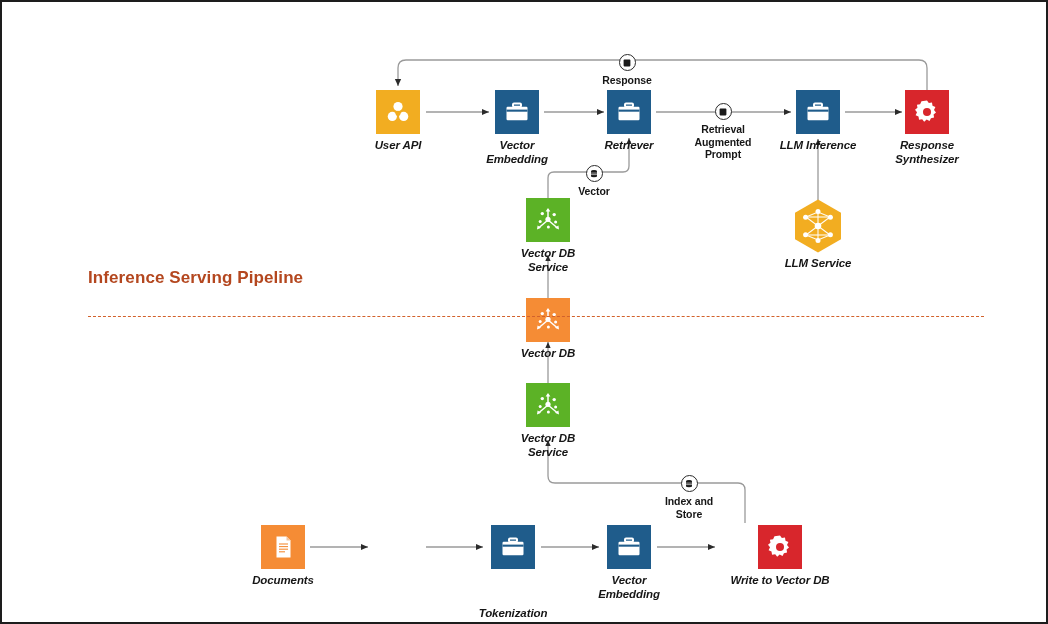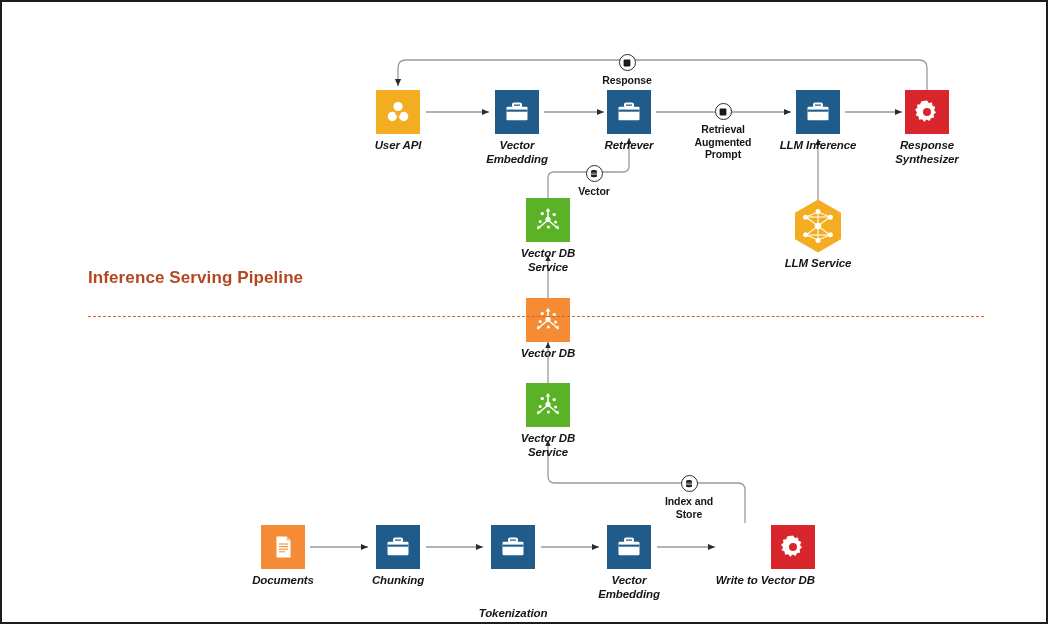--- a/index.html
+++ b/index.html
@@ -322,30 +322,20 @@
           <path d="M10 11 h9"></path>
             <path d="M10 13.6 h9"></path>
             <path d="M10 16.2 h9"></path>
             <path d="M10 18.8 h6"></path>
         </g>
       </svg>
     </div>
     <div class="caption">Documents</div>
   </div>
 
-  <div class="node" style="left:396px;top:523px;">
-    <div class="tile blue">
-      <svg width="30" height="30" viewBox="0 0 30 30">
-        <rect x="11" y="6.5" width="8" height="3.2" rx="1" fill="none" stroke="#ffffff" stroke-width="2"></rect>
-        <rect x="4.5" y="9.8" width="21" height="13.5" rx="1.2" fill="#ffffff"></rect>
-        <rect x="4.5" y="12.6" width="21" height="2.1" fill="#1f5c8b"></rect>
-      </svg>
-    </div>
-    <div class="caption">Chunking</div>
-  </div>
 
   <div class="node" style="left:511px;top:523px;gap:33px;">
     <div class="tile blue">
       <svg width="30" height="30" viewBox="0 0 30 30">
         <rect x="11" y="6.5" width="8" height="3.2" rx="1" fill="none" stroke="#ffffff" stroke-width="2"></rect>
         <rect x="4.5" y="9.8" width="21" height="13.5" rx="1.2" fill="#ffffff"></rect>
         <rect x="4.5" y="12.6" width="21" height="2.1" fill="#1f5c8b"></rect>
       </svg>
     </div>
     <div class="caption">Tokenization</div>
@@ -356,21 +346,21 @@
       <svg width="30" height="30" viewBox="0 0 30 30">
         <rect x="11" y="6.5" width="8" height="3.2" rx="1" fill="none" stroke="#ffffff" stroke-width="2"></rect>
         <rect x="4.5" y="9.8" width="21" height="13.5" rx="1.2" fill="#ffffff"></rect>
         <rect x="4.5" y="12.6" width="21" height="2.1" fill="#1f5c8b"></rect>
       </svg>
     </div>
     <div class="caption">Vector
 Embedding</div>
   </div>
 
-  <div class="node" style="left:743px;top:523px;align-items:flex-end;">
+  <div class="node" style="left:778px;top:523px;">
     <div class="tile red">
       <svg width="28" height="28" viewBox="0 0 32 32">
         <path fill="#ffffff" d="M16 2.8l2.1 3.0 3.6-0.6 0.6 3.6 3.3 1.6-1.6 3.3 2.3 2.8-2.8 2.3 0.6 3.6-3.6 0.6-1.6 3.3-3.3-1.6-2.8 2.3-2.3-2.8-3.6 0.6-0.6-3.6-3.3-1.6 1.6-3.3-2.3-2.8 2.8-2.3-0.6-3.6 3.6-0.6 1.6-3.3z"></path>
         <circle cx="16" cy="16" r="4.6" fill="#d8262c"></circle>
       </svg>
     </div>
     <div class="caption">Write to Vector DB</div>
   </div>
 
 </div>

